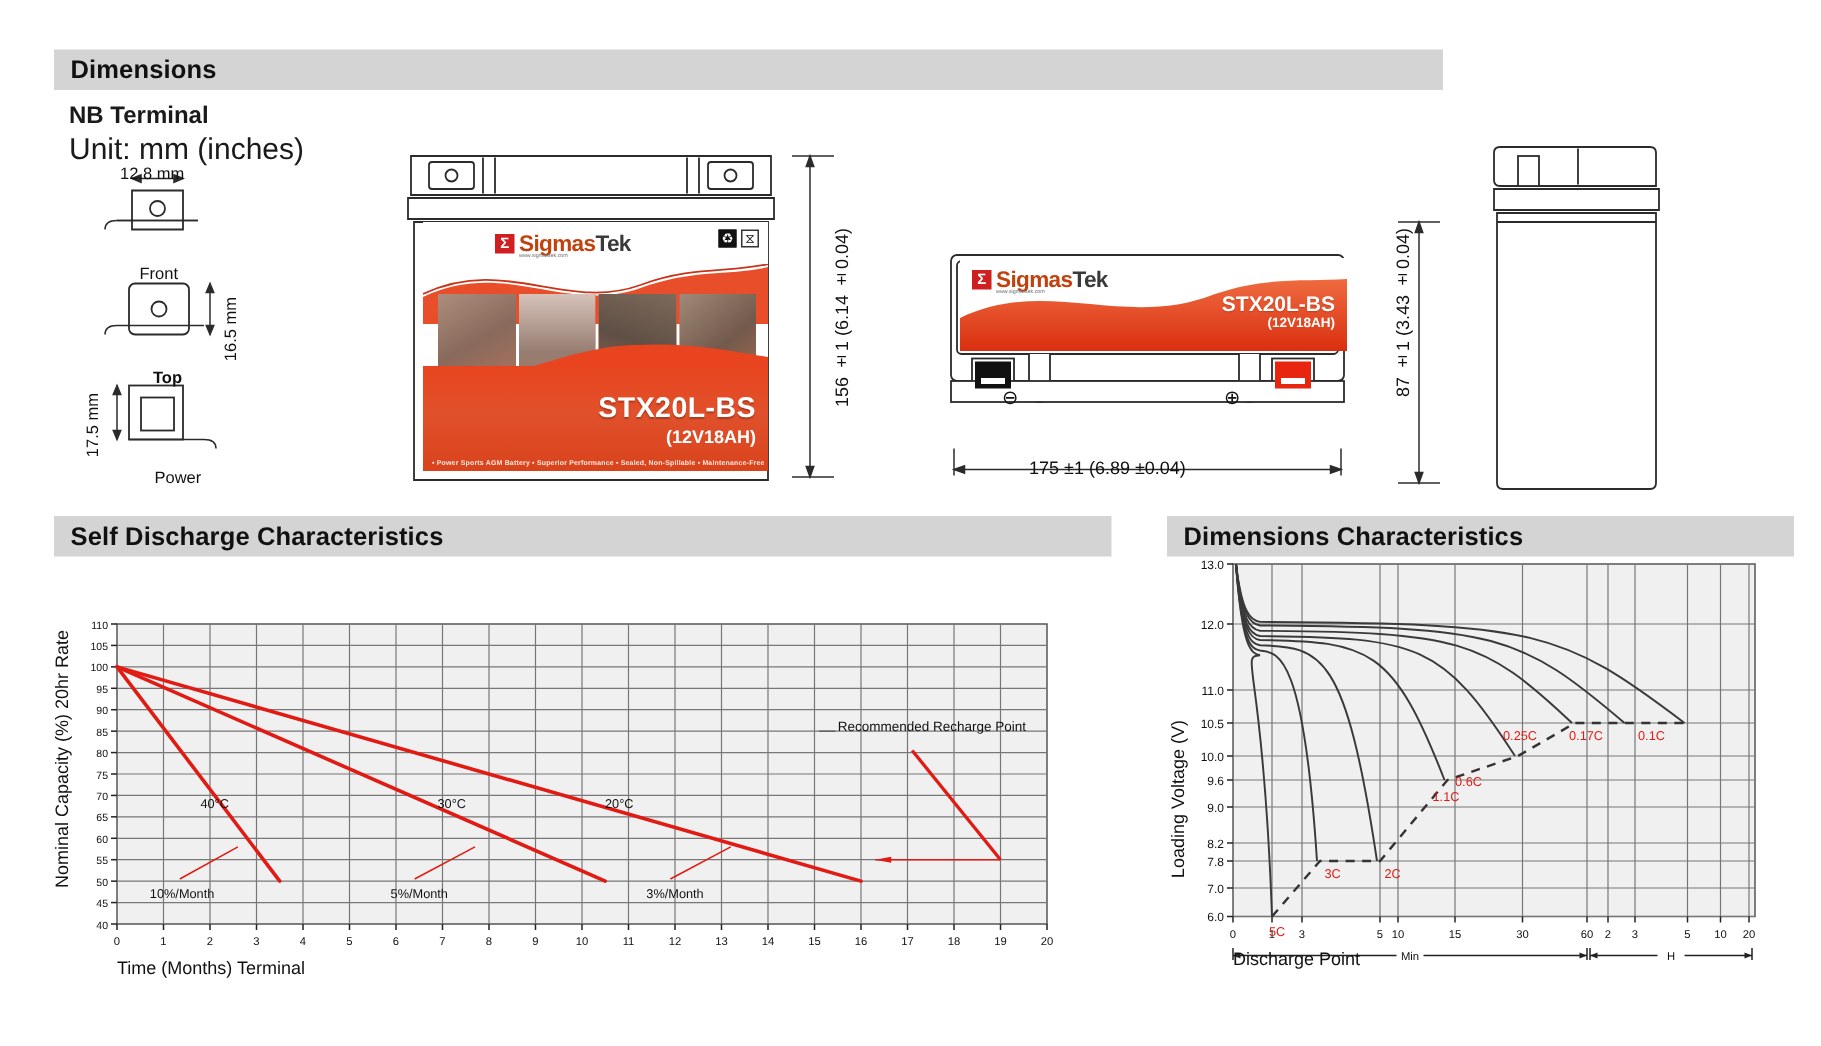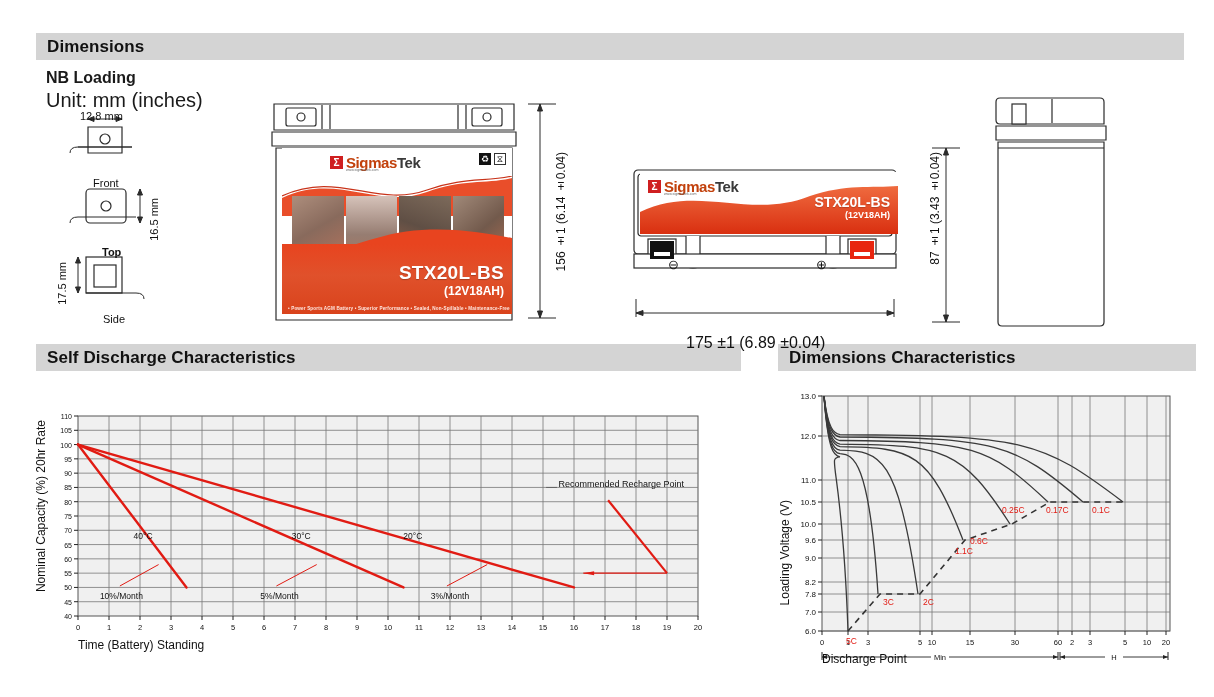--- a/index.html
+++ b/index.html
@@ -16,21 +16,21 @@
     position:absolute;
     background:#d4d4d4;
     font-weight:bold;
     font-size:17px;
     color:#111;
     display:flex;
     align-items:center;
     padding-left:11px;
     letter-spacing:0.1px;
   }
-  #hdr-dimensions { left:36px; top:33px; width:1148px; height:27px; }
+  #hdr-dimensions { left:36px; top:33px; width:926px; height:27px; }
   #hdr-selfdis    { left:36px; top:344px; width:705px; height:27px; }
   #hdr-discharge  { left:778px; top:344px; width:418px; height:27px; }
 
   .nb-title { position:absolute; left:46px; top:69px; font-size:16px; font-weight:bold; }
   .nb-unit  { position:absolute; left:46px; top:89px; font-size:20px; }
 
   .lbl { position:absolute; font-size:11px; color:#111; white-space:nowrap; }
   .vw { writing-mode:vertical-rl; transform:rotate(180deg); }
 
   svg { display:block; }
@@ -100,37 +100,37 @@
     position:absolute; left:640px; top:172px; width:258px; height:62px;
     background:#fff; overflow:hidden;
   }
   .sidewave{ position:absolute; left:0; bottom:0; width:100%; height:48px; }
   .side-model{ position:absolute; right:8px; top:22px; color:#fff; font-weight:bold;
                font-size:14px; text-shadow:0 1px 1px rgba(0,0,0,.2); }
   .side-cap{ position:absolute; right:8px; top:38px; color:#fff; font-weight:bold; font-size:9px; }
 
   .chart-wrap{ position:absolute; }
   #chart-self{ left:36px; top:410px; }
-  #chart-dis{ left:780px; top:390px;text-align:right; }
+  #chart-dis{ left:780px; top:370px;text-align:right; }
   .axis-title{ position:absolute; font-size:11px; color:#111; }
 </style>
 </head>
 <body>
 
 <div class="section-header" id="hdr-dimensions">
   <span>Dimensions</span>
 </div>
 <div class="section-header" id="hdr-selfdis">
   <span>Self Discharge Characteristics</span>
 </div>
 <div class="section-header" id="hdr-discharge">
   <span>Dimensions Characteristics</span>
 </div>
 
-<div class="nb-title">NB Loading</div>
+<div class="nb-title">NB Terminal</div>
 <div class="nb-unit">Unit: mm (inches)</div>
 
 <svg class="term-svg" width="170" height="225">
   <g fill="none" stroke="#2b2b2b" stroke-width="1.2">
 
     <path d="M48 22 L82 22 L82 48 L48 48 Z"></path>
     <circle cx="65" cy="34" r="5"></circle>
     <path d="M30 48 q0 -6 8 -6 L92 42" stroke-width="1"></path>
     <path d="M38 42 L92 42" stroke-width="1"></path>
 
@@ -152,21 +152,21 @@
     <polygon points="100,118 97.5,112 102.5,112"></polygon>
     <line x1="38" y1="152" x2="38" y2="188"></line>
     <polygon points="38,152 35.5,158 40.5,158"></polygon>
     <polygon points="38,188 35.5,182 40.5,182"></polygon>
   </g>
 </svg>
 
 <div class="lbl" style="left:80px; top:110px;">12.8 mm</div>
 <div class="lbl" style="left:93px; top:177px;">Front</div>
 <div class="lbl" style="left:102px; top:246px;font-weight:bold;">Top</div>
-<div class="lbl" style="left:103px; top:313px;">Side</div>
+<div class="lbl" style="left:103px; top:313px;">Power</div>
 <div class="lbl vw" style="left:148px; top:198px;">16.5 mm</div>
 <div class="lbl vw" style="left:56px; top:262px;">17.5 mm</div>
 
 <svg class="batt-front" width="252" height="228">
   <g fill="#fff" stroke="#2b2b2b" stroke-width="1.2">
     <path d="M6 8 L246 8 L246 34 L6 34 Z"></path>
     <rect x="18" y="12" width="30" height="18" rx="2"></rect>
     <rect x="204" y="12" width="30" height="18" rx="2"></rect>
     <line x1="54" y1="9" x2="54" y2="33"></line>
     <line x1="62" y1="9" x2="62" y2="33"></line>
@@ -259,21 +259,21 @@
 
 <svg style="position:absolute; left:630px; top:295px;" width="270" height="28">
   <g stroke="#2b2b2b" stroke-width="1" fill="#2b2b2b">
     <line x1="6" y1="4" x2="6" y2="22"></line>
     <line x1="264" y1="4" x2="264" y2="22"></line>
     <line x1="6" y1="18" x2="264" y2="18"></line>
     <polygon points="6,18 13,15.5 13,20.5"></polygon>
     <polygon points="264,18 257,15.5 257,20.5"></polygon>
   </g>
 </svg>
-<div class="lbl" style="left:686px; top:305px; font-size:16px;margin-top:29px;">175 ±1 (6.89 ±0.04)</div>
+<div class="lbl" style="left:686px; top:305px; font-size:12px;">175 ±1 (6.89 ±0.04)</div>
 
 <svg class="batt-end" width="220" height="240">
   <g stroke="#2b2b2b" stroke-width="1" fill="#2b2b2b">
     <line x1="32" y1="58" x2="60" y2="58"></line>
     <line x1="32" y1="232" x2="60" y2="232"></line>
     <line x1="46" y1="58" x2="46" y2="232"></line>
     <polygon points="46,58 43.5,65 48.5,65"></polygon>
     <polygon points="46,232 43.5,225 48.5,225"></polygon>
   </g>
   <g fill="#fff" stroke="#2b2b2b" stroke-width="1.2">
@@ -418,21 +418,21 @@
         <text x="522.5" y="77.42857142857142" font-family="Liberation Sans, sans-serif" font-size="9" fill="#111" text-anchor="start">Recommended Recharge Point</text>
         <line x1="83.85" y1="176" x2="122.60000000000001" y2="154.57142857142858" stroke="#e11b13" stroke-width="1"></line>
         <line x1="240.4" y1="176" x2="280.70000000000005" y2="154.57142857142858" stroke="#e11b13" stroke-width="1"></line>
         <line x1="410.9" y1="176" x2="451.19999999999993" y2="154.57142857142858" stroke="#e11b13" stroke-width="1"></line>
         <line x1="572.1" y1="90.28571428571428" x2="631" y2="163.14285714285714" stroke="#e11b13" stroke-width="2.2"></line>
         <line x1="631" y1="163.14285714285714" x2="547.3" y2="163.14285714285714" stroke="#e11b13" stroke-width="1.1"></line>
         <polygon points="547.3,163.14285714285714 558.15,161.14285714285714 558.15,165.14285714285714" fill="#e11b13"></polygon>
         <line x1="510.1" y1="77.42857142857142" x2="520.95" y2="77.42857142857142" stroke="#555" stroke-width="0.8"></line>
       </g>
   </svg>
-  <div class="axis-title" style="left:42px; top:228px; font-size:12px;">Time (Battery) Standing</div>
+  <div class="axis-title" style="left:42px; top:228px; font-size:12px;">Time (Months) Terminal</div>
   <div class="axis-title vw" style="left:-2px; top:10px; font-size:12px;">Nominal Capacity (%) 20hr Rate</div>
 </div>
 
 <div class="chart-wrap" id="chart-dis">
   <svg width="400" height="270">
     <rect x="42" y="6" width="348" height="235" fill="#f0f0f0" stroke="#555" stroke-width="1"></rect>
     <g id="dc-vgrid" stroke="#777" stroke-width="0.8">
         <line x1="68" y1="6" x2="68" y2="241"></line>
         <line x1="88" y1="6" x2="88" y2="241"></line>
         <line x1="140" y1="6" x2="140" y2="241"></line>

